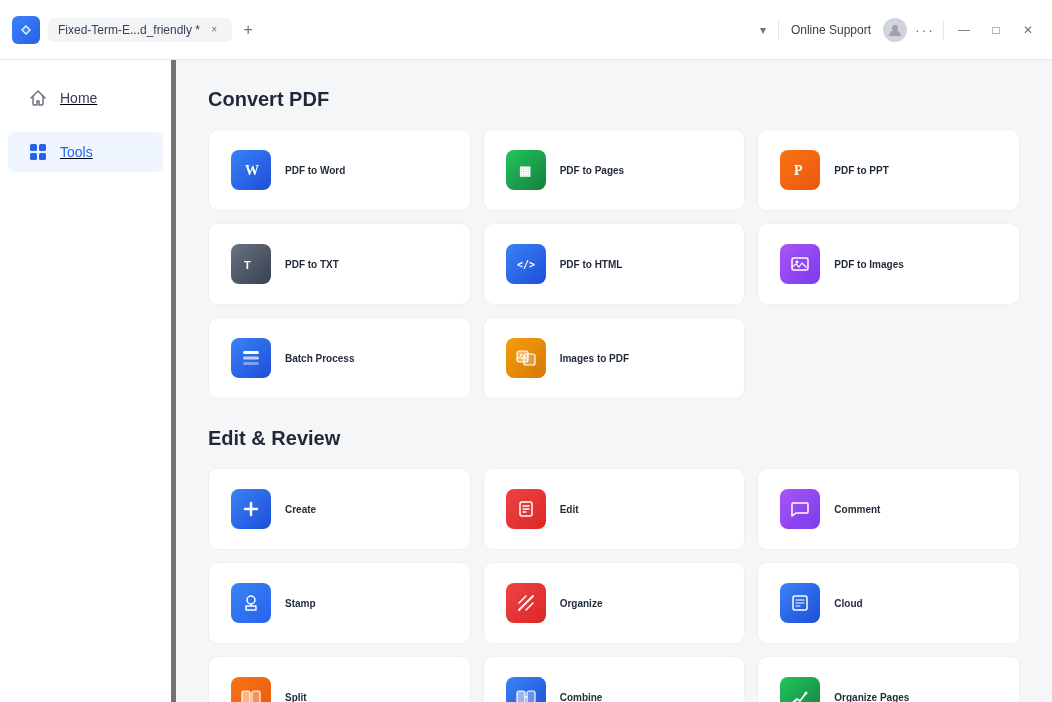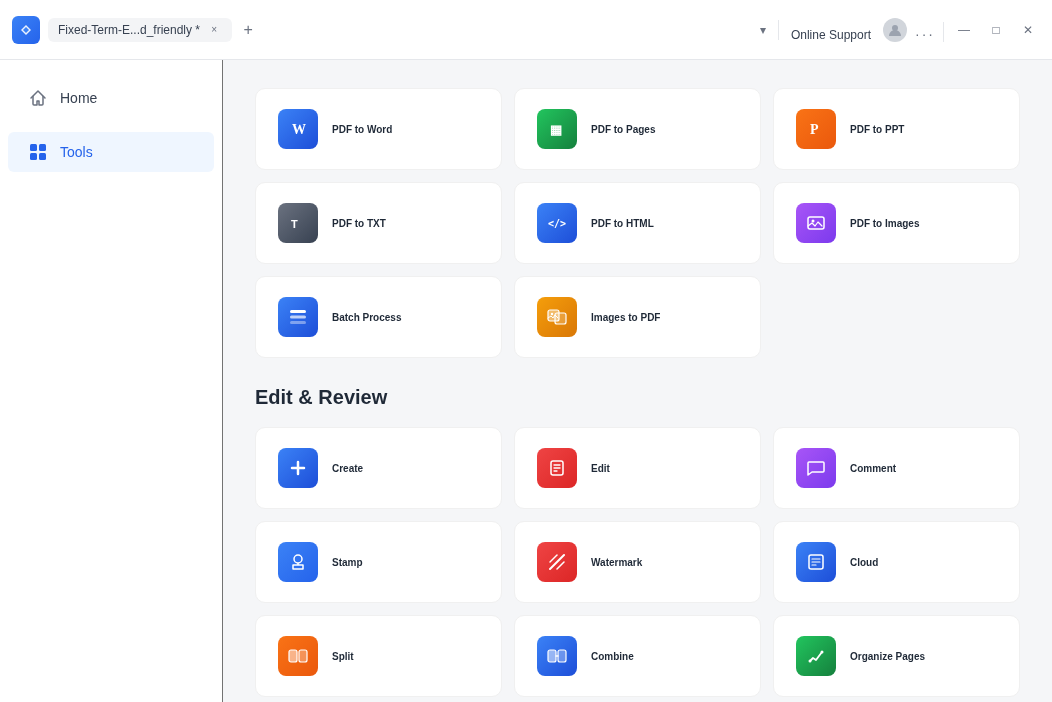--- a/index.html
+++ b/index.html
@@ -79,21 +79,21 @@
       display: flex;
       align-items: center;
       gap: 4px;
       font-size: 12px;
       color: #6b7280;
       margin-right: 12px;
       cursor: pointer;
     }
     .titlebar-right {
       display: flex;
-      align-items: flex-end;
+      align-items: center;
       gap: 8px;
     }
     .online-support {
       font-size: 12px;
       color: #374151;
       margin-right: 4px;
     }
     .avatar {
       width: 24px;
       height: 24px;
@@ -125,25 +125,26 @@
 
     
     .main-layout {
       display: flex;
       flex: 1;
       overflow: hidden;
     }
 
     
     .sidebar {
-      width: 223px;
+      width: 176px;
       background: #fff;
       padding: 16px 0;
       flex-shrink: 0;
-      border-right: 1px solid #737373;
+      border-right: 5px solid #737373;
+      text-decoration: underline;
     }
     .sidebar-item {
       display: flex;
       align-items: center;
       padding: 10px 20px;
       gap: 12px;
       cursor: pointer;
       border-radius: 6px;
       margin: 2px 8px;
       font-size: 14px;
@@ -290,20 +291,21 @@
           <rect x="1" y="10" width="7" height="7" rx="1.5" fill="#2563eb"></rect>
           <rect x="10" y="10" width="7" height="7" rx="1.5" fill="#2563eb"></rect>
         </svg>
       </div>
       <span>Tools</span>
     </div>
   </div>
 
   <div class="content">
 
+    <div class="section-title">Convert PDF</div>
     <div class="tool-grid">
 
       <div class="tool-card">
         <div class="tool-icon icon-pdf-word">
           <svg width="22" height="22" viewBox="0 0 22 22" fill="none">
             <rect width="22" height="22" rx="4" fill="none"></rect>
             <text x="5" y="16" font-size="14" font-weight="bold" fill="white" font-family="serif">W</text>
           </svg>
         </div>
         <span class="tool-label">PDF to Word</span>
@@ -427,21 +429,21 @@
       </div>
 
       <div class="tool-card">
         <div class="tool-icon icon-watermark">
           <svg width="22" height="22" viewBox="0 0 22 22" fill="none">
             <path d="M4 18L18 4" stroke="white" stroke-width="2" stroke-linecap="round"></path>
             <path d="M4 11L11 4" stroke="white" stroke-width="1.5" stroke-linecap="round"></path>
             <path d="M11 18L18 11" stroke="white" stroke-width="1.5" stroke-linecap="round"></path>
           </svg>
         </div>
-        <span class="tool-label">Watermark</span>
+        <span class="tool-label">Organize</span>
       </div>
 
       <div class="tool-card">
         <div class="tool-icon icon-form">
           <svg width="22" height="22" viewBox="0 0 22 22" fill="none">
             <rect x="4" y="4" width="14" height="14" rx="2" stroke="white" stroke-width="1.5"></rect>
             <line x1="7" y1="8" x2="15" y2="8" stroke="white" stroke-width="1.2" stroke-linecap="round"></line>
             <line x1="7" y1="11" x2="15" y2="11" stroke="white" stroke-width="1.2" stroke-linecap="round"></line>
             <line x1="7" y1="14" x2="11" y2="14" stroke="white" stroke-width="1.2" stroke-linecap="round"></line>
           </svg>

